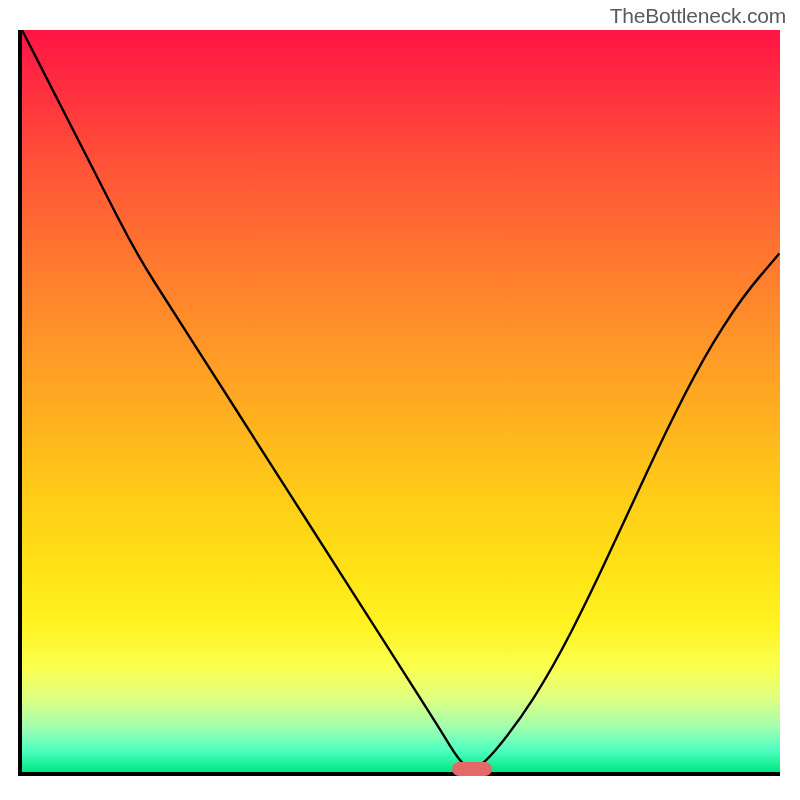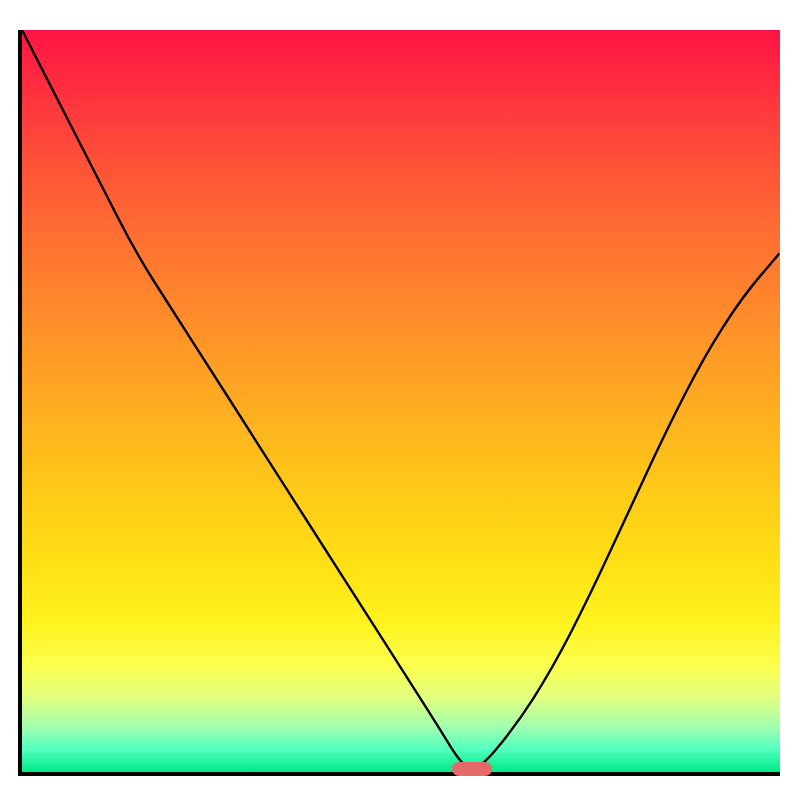--- a/index.html
+++ b/index.html
@@ -74,20 +74,21 @@
     width: 40px;
     height: 14px;
     border-radius: 7px;
     z-index: 6;
   }
 </style>
 </head>
 <body>
 
 <div class="container">
+  <div class="watermark">TheBottleneck.com</div>
 
   <div class="plot-frame">
     <div class="gradient-bg"></div>
 
     <svg class="curve-svg" viewBox="0 0 762 746" preserveAspectRatio="none">
       <path id="curve-path" fill="none" stroke="#000000" stroke-width="2.4" d="M 0.0 0.0 Q 0.0 0.0 19.1 37.3 Q 38.1 74.6 57.2 111.9 Q 76.2 149.2 95.3 186.5 Q 114.3 223.8 133.3 253.6 Q 152.4 283.5 171.4 313.3 Q 190.5 343.2 209.6 373.0 Q 228.6 402.8 247.6 432.7 Q 266.7 462.5 285.8 492.4 Q 304.8 522.2 323.9 552.0 Q 342.9 581.9 362.0 611.7 Q 381.0 641.6 400.1 671.4 Q 419.1 701.2 430.5 719.9 Q 442.0 738.5 449.6 742.3 Q 457.2 746.0 476.3 723.6 Q 495.3 701.2 514.4 671.4 Q 533.4 641.6 552.5 604.3 Q 571.5 567.0 590.5 525.9 Q 609.6 484.9 628.6 443.9 Q 647.7 402.8 666.8 365.5 Q 685.8 328.2 704.9 298.4 Q 723.9 268.6 743.0 246.2 T 762.0 223.8"></path>
     </svg>
 
     <div id="marker" class="marker" style="background: rgb(228, 106, 106); left: 429.58px; top: 732.27px;"></div>
   </div>

